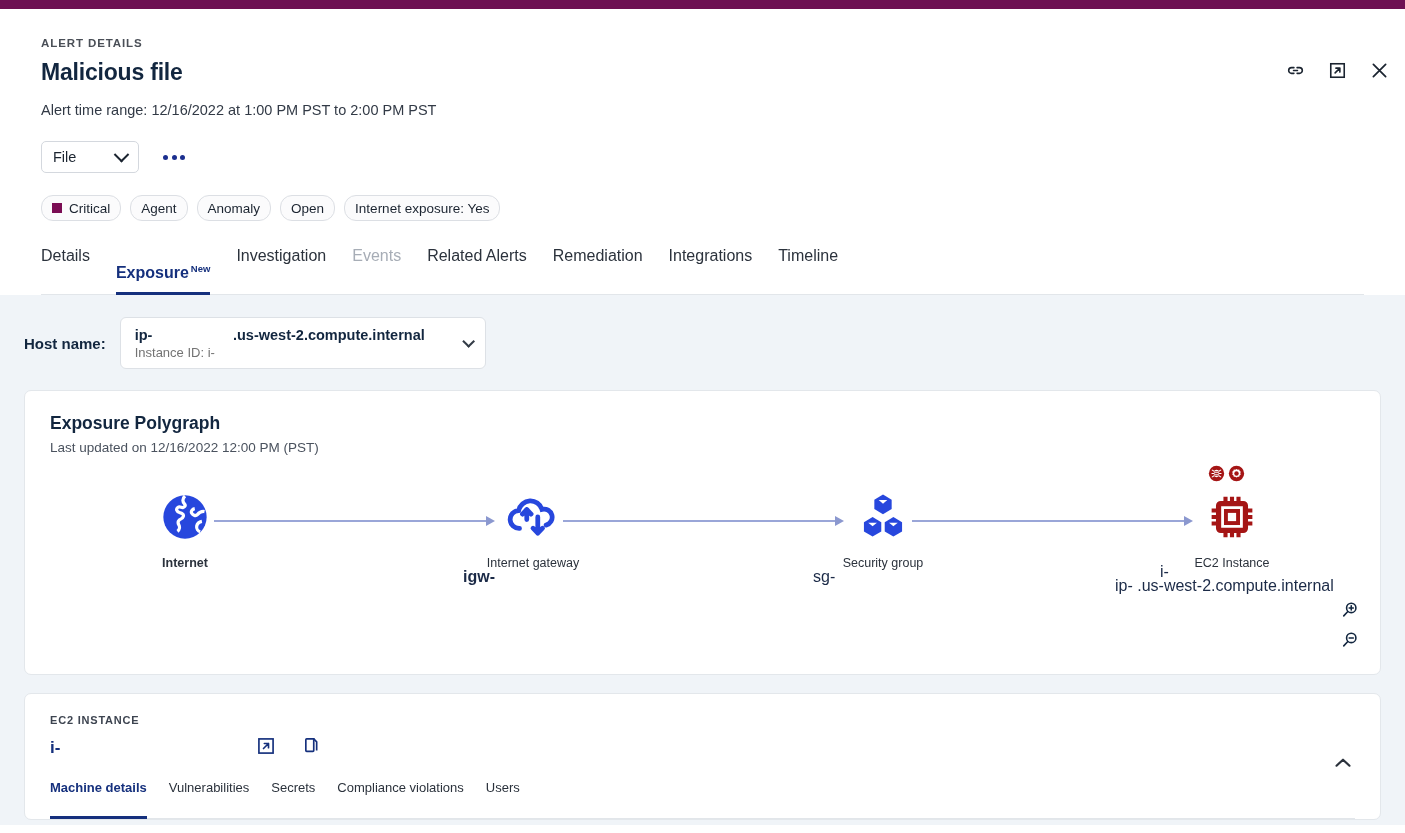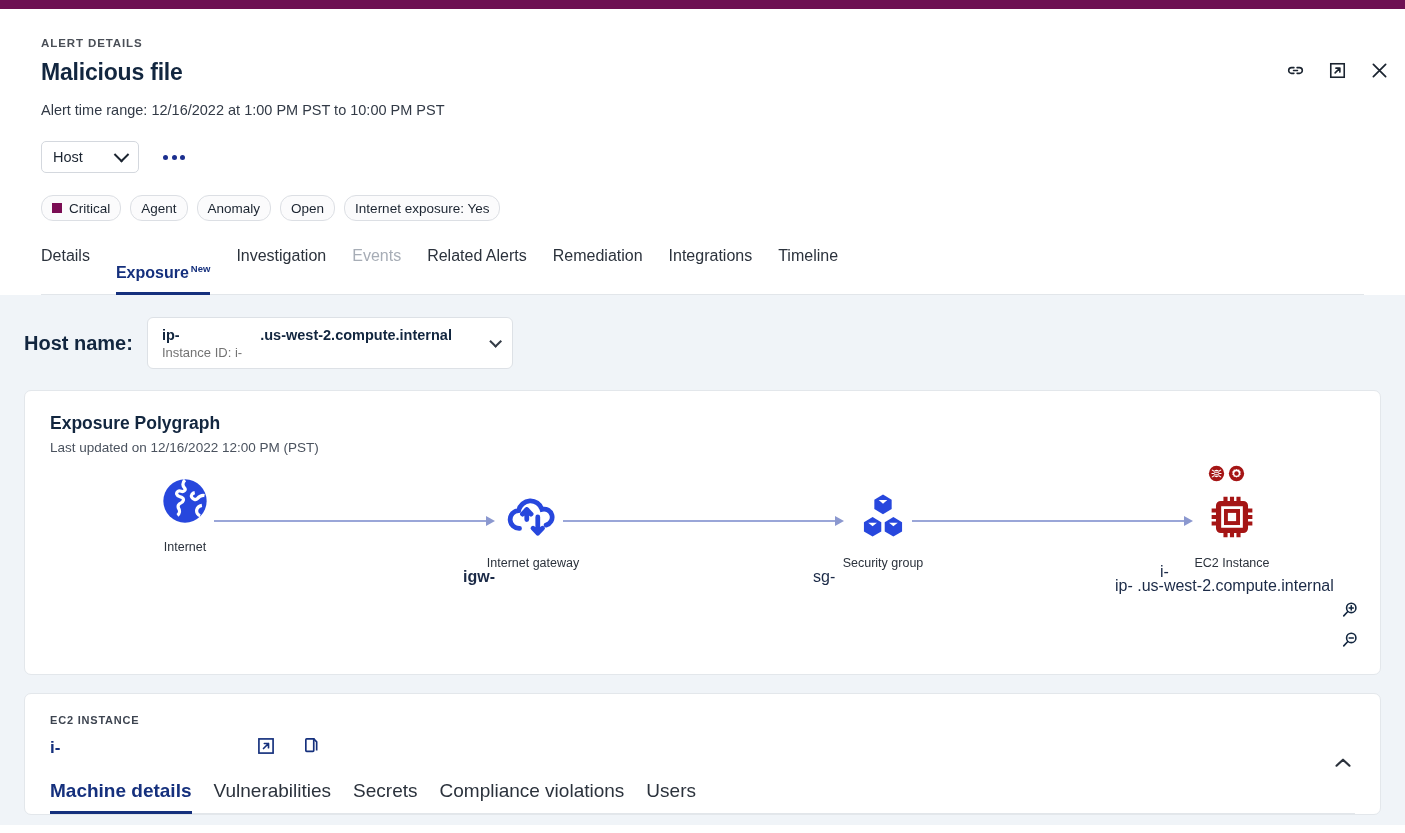--- a/index.html
+++ b/index.html
@@ -48,21 +48,21 @@
   .tab { font-size:16px; color:#2b323c; padding-bottom:12px; cursor:pointer; position:relative; white-space:nowrap; }
   .tab.active { color:#15307d; font-weight:700;margin-top:16px; }
   .tab.active:after { content:""; position:absolute; left:0; right:0; bottom:-1px; height:3px; background:#15307d; }
   .tab.disabled { color:#a7adb6; }
   .newbadge { font-size:9.5px; color:#15307d; font-weight:700; vertical-align:super; margin-left:2px; }
 
   
   .content { background:#f0f4f8; padding:22px 24px 0 24px; height:calc(833px - 303px); }
 
   .hostrow { display:flex; align-items:center; gap:14px; }
-  .hostlabel { font-size:20px; font-weight:700; color:#12263f; }
+  .hostlabel { font-size:15px; font-weight:700; color:#12263f; }
   .hostbox {
     width:366px; height:52px; background:#fff; border:1px solid #dde1e6; border-radius:6px;
     display:flex; align-items:center; justify-content:space-between; padding:0 14px; cursor:pointer;
   }
   .hostname { font-size:14.5px; font-weight:700; color:#12263f; white-space:pre; }
   .hostid { font-size:13px; color:#737373; margin-top:2px; }
   .chev2 { width:9px; height:9px; border-right:2px solid #333b46; border-bottom:2px solid #333b46;
            transform:rotate(45deg) translateY(-3px); }
 
   
@@ -81,21 +81,21 @@
   .zoomctrls { position:absolute; right:18px; bottom:22px; display:flex; flex-direction:column; gap:8px; }
   .zbtn { width:22px; height:22px; cursor:pointer; color:#12263f; }
 
   
   .card2 { background:#fff; border:1px solid #e3e7eb; border-radius:7px; margin-top:18px; position:relative; }
   .c2-eyebrow { font-size:11px; letter-spacing:.8px; font-weight:700; color:#3d4450; }
   .c2-id { font-size:17px; font-weight:700; color:#15307d; }
   .c2-head { display:flex; align-items:center; gap:0; margin-top:10px; }
   .c2-actions { display:flex; gap:24px; margin-left:196px; }
   .c2-tabs { display:flex; gap:22px; margin-top:20px; border-bottom:1px solid #e2e6ea; }
-  .c2-tab { font-size:19px; color:#2b323c; padding-bottom:11px; cursor:pointer; position:relative; }
+  .c2-tab { font-size:13px; color:#2b323c; padding-bottom:23px; cursor:pointer; position:relative; }
   .c2-tab.active { color:#15307d; font-weight:700; }
   .c2-tab.active:after { content:""; position:absolute; left:0; right:0; bottom:-1px; height:3px; background:#15307d; }
   .collapse { position:absolute; right:24px; top:56px; cursor:pointer; }
 </style>
 </head>
 <body>
 
 <div class="topbar"></div>
 
 <div class="panel">
@@ -116,25 +116,25 @@
     </div>
     <div class="ic-btn">
       <svg width="21" height="21" viewBox="0 0 24 24" stroke="#1b2430" stroke-width="2" stroke-linecap="round">
         <path d="M5 5l14 14M19 5L5 19"></path>
       </svg>
     </div>
   </div>
 
   <div class="eyebrow">ALERT DETAILS</div>
   <h1 class="title">Malicious file</h1>
-  <div class="meta">Alert time range: 12/16/2022 at 1:00 PM PST to 10:00 PM PST</div>
+  <div class="meta">Alert time range: 12/16/2022 at 1:00 PM PST to 2:00 PM PST</div>
 
   <div class="status-row">
     <div class="select">
-      <span>Host</span>
+      <span>File</span>
       <span class="chev"></span>
     </div>
     <div class="dots">
       <i></i>
         <i></i>
         <i></i>
     </div>
   </div>
 
   <div class="tags">
@@ -190,21 +190,21 @@
 
       <div class="graph">
 
         <div class="edge" style="left:164px; top:51px; width:272px;"></div>
         <div class="arrow" style="left:436px; top:47px;"></div>
         <div class="edge" style="left:513px; top:51px; width:272px;"></div>
         <div class="arrow" style="left:785px; top:47px;"></div>
         <div class="edge" style="left:862px; top:51px; width:272px;"></div>
         <div class="arrow" style="left:1134px; top:47px;"></div>
 
-        <div class="node" style="left:85px; top:6px; width:100px;">
+        <div class="node" style="left:85px; top:22px; width:100px;font-weight:bold;">
           <svg width="52" height="52" viewBox="0 0 24 24">
             <circle cx="12" cy="12" r="10" fill="#2747dd"></circle>
             <path d="M12 2.3c-1.4 1.3-1.1 2.9-.2 3.7.9.8-.4 2-1.6 1.5-1.2-.5-2.3.3-2 1.4.3 1.1 1.7 1 2.6 1.6.9.6.4 2.1-.7 2.4-1.1.3-1.6 1.6-1 2.6.6 1 .4 2.4-.6 3.1" fill="none" stroke="#fff" stroke-width="1.5"></path>
             <path d="M21 9.5c-1.6-.3-2.6.6-3.3 1.4-.7.8-2.1.3-2.6-.6-.5-.9.3-2 1.4-2.2" fill="none" stroke="#fff" stroke-width="1.5"></path>
             <path d="M19.8 14c-1.2.2-2.2 1.1-2.4 2.2-.2 1.1.6 2.3 1.6 2.6" fill="none" stroke="#fff" stroke-width="1.5"></path>
           </svg>
           <div class="lbl">Internet</div>
         </div>
 
         <div class="node" style="left:433px; top:22px; width:100px;">

